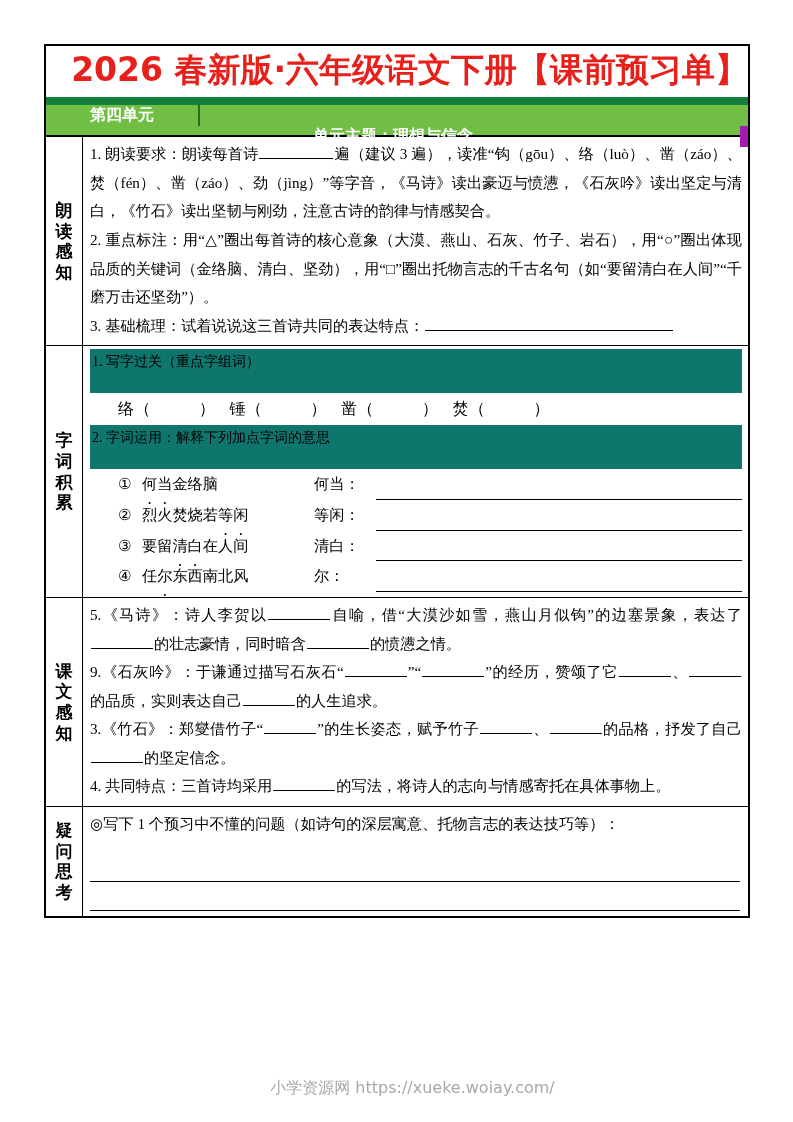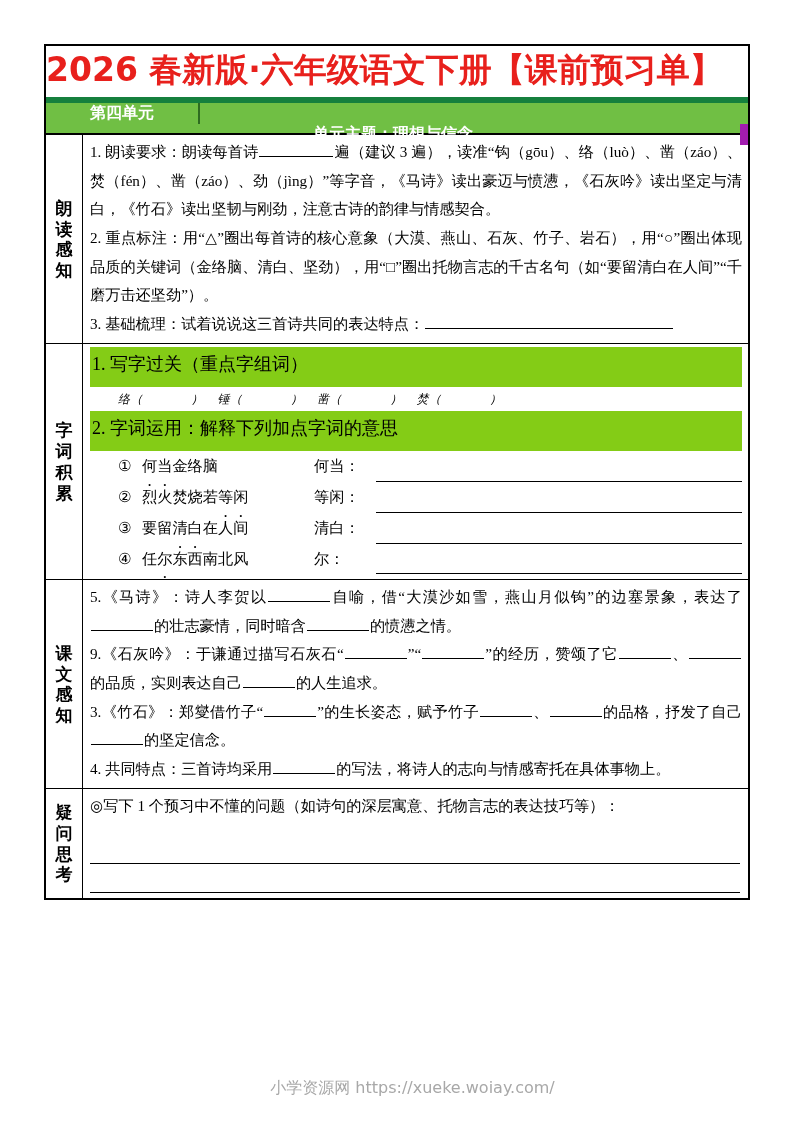--- a/index.html
+++ b/index.html
@@ -23,22 +23,22 @@
   .sheet {
     position: absolute;
     left: 44px;
     top: 44px;
     width: 706px;
     border: 2px solid #000;
     box-sizing: border-box;
   }
   
   .title-bar {
-    border-bottom: 6px solid #15803d;
-    text-align: left;
+    border-bottom: 8px solid #15803d;
+    text-align: right;
     padding: 6px 0 9px 0;
   }
   .title-text {
     color: #e8201c;
     font-family: "DejaVu Sans", "Liberation Sans", sans-serif;
     font-weight: bold;
     font-size: 33px;
     letter-spacing: 0px;
     line-height: 1.1;
     white-space: nowrap;
@@ -109,31 +109,30 @@
     height: 1.05em;
     margin: 0 1px;
   }
   .b-sm { width: 52px; }
   .b-md { width: 62px; }
   .b-lg { width: 74px; }
   .b-rest { width: 248px; }
 
   
   .shade {
-    background: #84cc16;
-    font-size: 18px;
+    background: #0f766e;
+    font-size: 14px;
     line-height: 1.78;
-    padding: 1px 4px 7px 2px;
+    padding: 1px 4px 18px 2px;
   }
   .word-line {
-    font-size: 12px;
+    font-size: 16px;
     line-height: 2.0;
     padding-left: 28px;
     letter-spacing: 0.5px;
-    font-style: italic;
   }
   .word-line .gap { display: inline-block; width: 48px; }
   .word-line .sp { display: inline-block; width: 14px; }
 
   .qrow {
     display: flex;
     align-items: flex-end;
     font-size: 15.2px;
     line-height: 2.02;
     padding-left: 28px;

